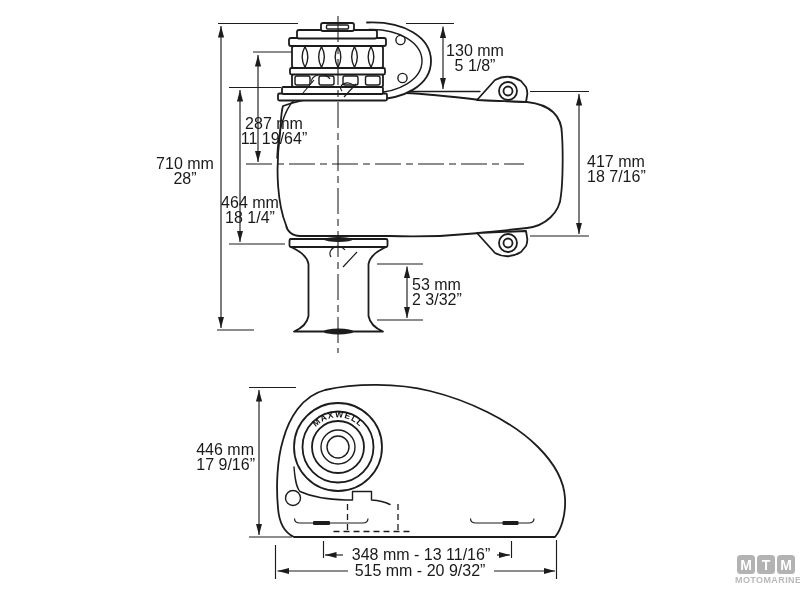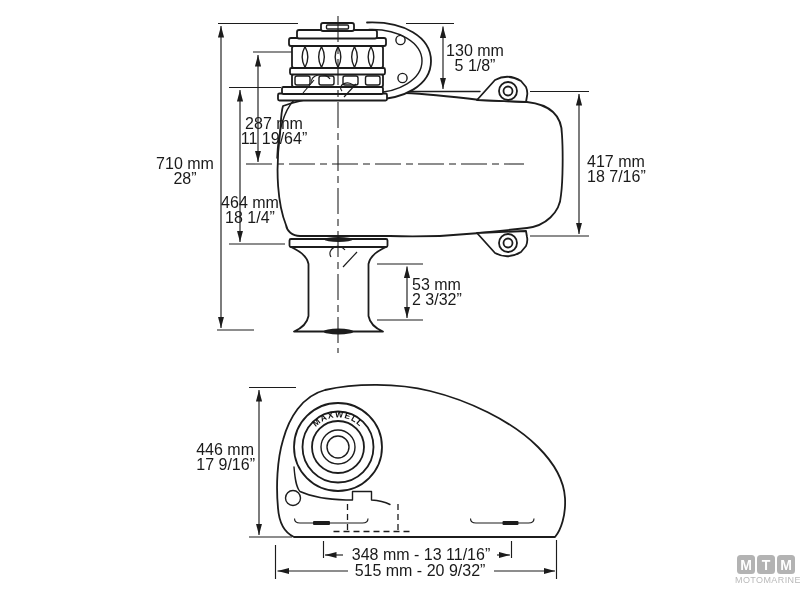--- a/index.html
+++ b/index.html
@@ -13,21 +13,21 @@
   .cl{fill:none;stroke:#1c1c1c;stroke-width:1.05;stroke-dasharray:26 5 7 5;}
   .hid{fill:none;stroke:#1c1c1c;stroke-width:1.3;stroke-dasharray:6 4;}
   .dark{fill:#1c1c1c;stroke:none;}
   .whitefill{fill:#fff;stroke:none;}
   .brand-arc{font-size:8.5px;font-weight:bold;letter-spacing:1px;fill:#111;}
   .logo{position:absolute;left:735px;top:555px;width:62px;text-align:center;}
   .logo-row{display:flex;gap:2px;justify-content:center;}
   .logo-sq{width:18px;height:19px;background:#b3b3b3;color:#fff;border-radius:3.5px;
            display:flex;align-items:center;justify-content:center;
            font-weight:bold;font-size:14px;line-height:1;}
-  .logo-sub{margin-top:1px;font-size:9px;font-weight:400;color:#b9b9b9;
+  .logo-sub{margin-top:1px;font-size:9px;font-weight:700;color:#b9b9b9;
             letter-spacing:0.4px;white-space:nowrap;}
 </style>
 </head>
 <body>
 
 <div class="stage">
 <svg width="800" height="600" viewBox="0 0 800 600">
   <defs>
     <marker id="arr" markerUnits="userSpaceOnUse" markerWidth="12" markerHeight="8" refX="11.5" refY="3.5" orient="auto-start-reverse">
       <path d="M0 0.4 L11.5 3.5 L0 6.6 Z" fill="#1c1c1c"></path>

